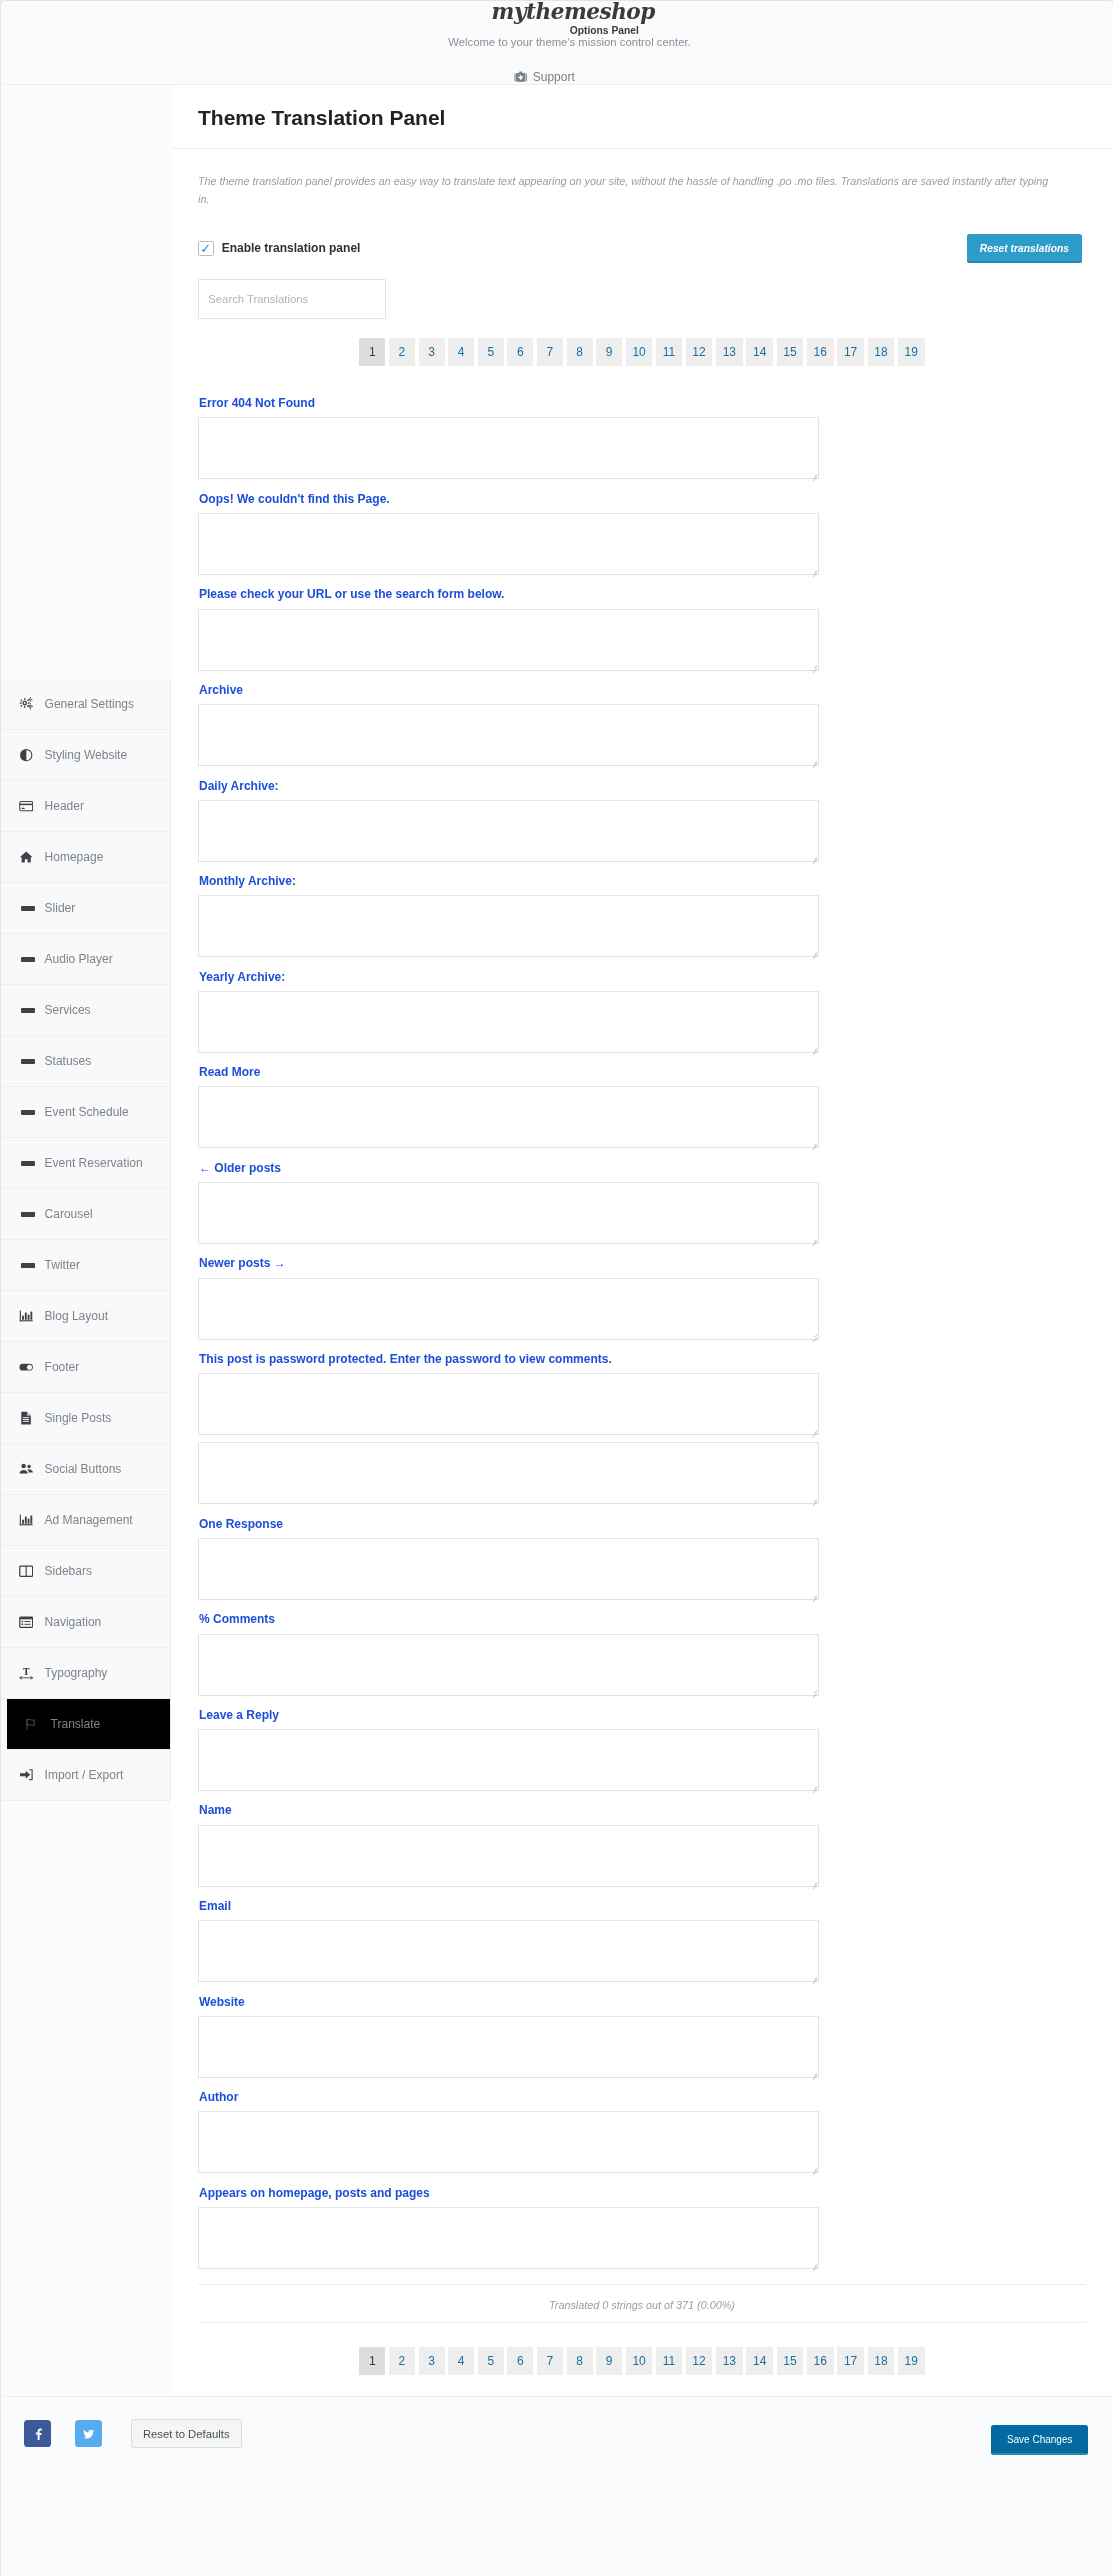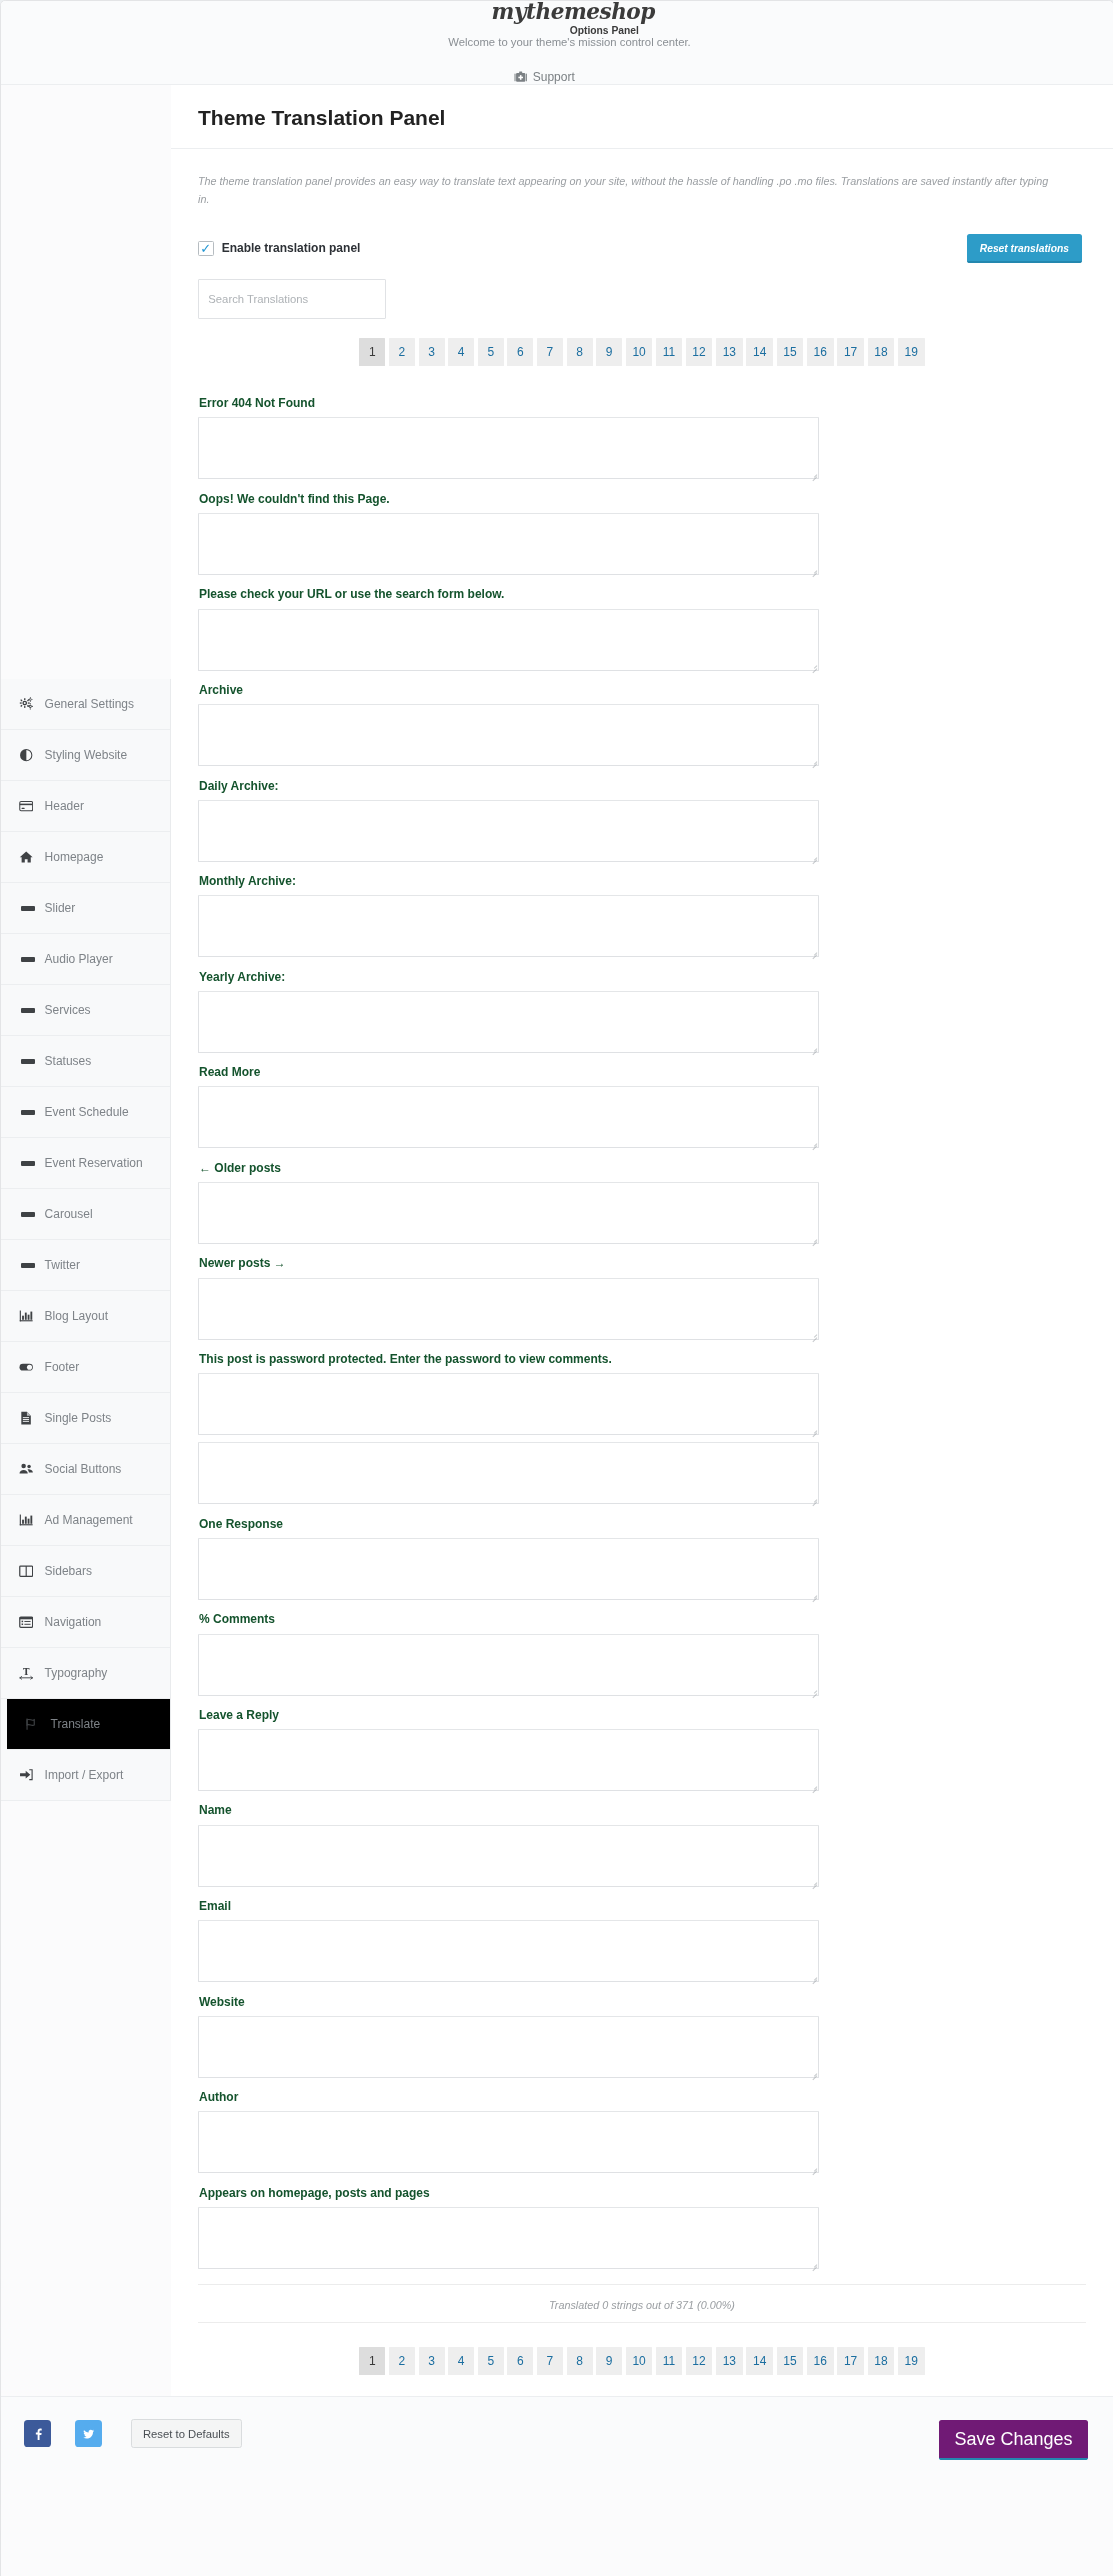--- a/index.html
+++ b/index.html
@@ -207,21 +207,21 @@
     border-radius: 0.5px;
   }
   .pg.active { background: #dddddd; color: #3a3a3a; }
 
   
   .fields { padding: 17.5px 0 0 0; }
   .field { padding: 0 27px; margin-bottom: 7.2px; }
   .field-label {
     font-size: 12px;
     font-weight: bold;
-    color: #14532d;
+    color: #1d4ed8;
     margin: 12.4px 0 7.2px 1px;
   }
   .field-ta {
     width: 621px;
     max-width: 100%;
     height: 62px;
     border: 0.5px solid #dfe1e4;
     border-top: 1px solid #e4e6e8;
     border-radius: 1px;
     background: #fff;
@@ -285,26 +285,26 @@
     border: 0.5px solid #d9dcde;
     border-radius: 2.6px;
     color: #4a4f54;
     font-size: 11.3px;
     padding: 7.7px 11.3px;
     margin-left: 4.6px;
     cursor: pointer;
     font-family: "Liberation Sans", sans-serif;
   }
   .btn-save {
-    background: #701a75;
+    background: #0369a1;
     border: none;
     border-bottom: 2.1px solid #2387af;
     border-radius: 2.6px;
     color: #fff;
-    font-size: 18px;
+    font-size: 10px;
     padding: 9.3px 15.5px 8.2px 15.5px;
     cursor: pointer;
     font-family: "Liberation Sans", sans-serif;
     margin-top: 12px;
   }
 </style>
 </head>
 <body>
 
 <div class="panel">

